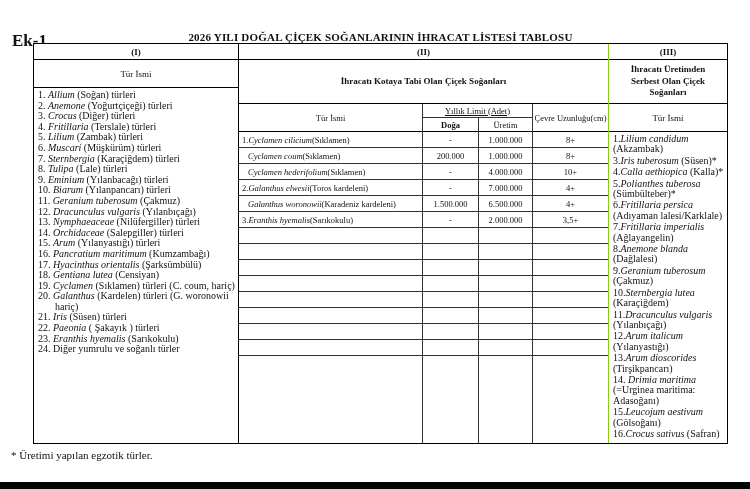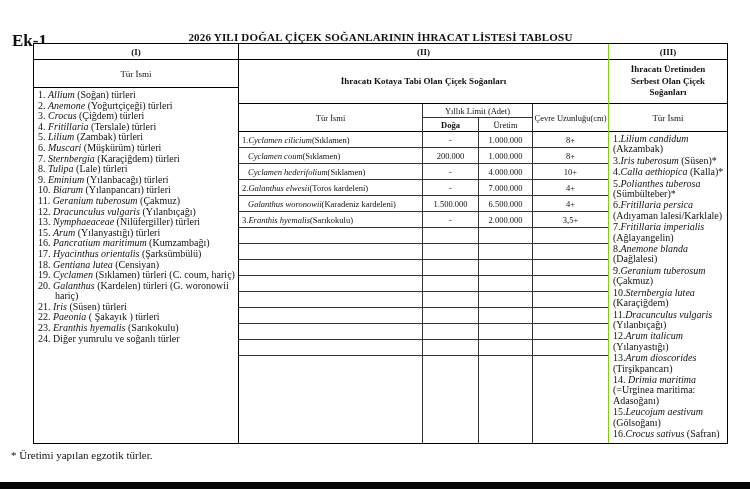--- a/index.html
+++ b/index.html
@@ -38,21 +38,21 @@
     justify-content:center;font-size:9px;box-sizing:border-box;flex:none;
   }
   
   .c2-subgrid{
     height:28px;border-bottom:1px solid #000;display:grid;flex:none;
     grid-template-columns:184px 56px 54px 1fr;grid-template-rows:14px 14px;
     font-size:8.5px;box-sizing:border-box;
   }
   .c2-subgrid .cell{display:flex;align-items:center;justify-content:center;box-sizing:border-box;text-align:center;}
   .cell-name-hdr{grid-column:1;grid-row:1/3;border-right:1px solid #333;}
-  .cell-limit-hdr{grid-column:2/4;grid-row:1;border-right:1px solid #333;border-bottom:1px solid #333;}
+  .cell-limit-hdr{grid-column:2/4;grid-row:1;border-right:1px solid #333;border-bottom:1px solid #333;text-decoration:underline;}
   .cell-doga-hdr{grid-column:2;grid-row:2;border-right:1px solid #333;font-weight:bold;}
   .cell-uretim-hdr{grid-column:3;grid-row:2;border-right:1px solid #333;}
   .cell-cevre-hdr{grid-column:4;grid-row:1/3;line-height:10px;}
   
   .c2-body{flex:1;display:flex;flex-direction:column;}
   .q-row{
     display:grid;grid-template-columns:184px 56px 54px 1fr;height:16px;flex:none;
     border-bottom:1px solid #333;font-size:8.5px;box-sizing:border-box;
   }
   .q-row .qc{display:flex;align-items:center;box-sizing:border-box;}
@@ -79,21 +79,21 @@
 
   <div class="t-col c1">
     <div class="num-row">(I)</div>
     <div class="sub-hdr">Tür İsmi</div>
     <div class="species-list">
 
         <div class="list-item"><span>1.</span> <span class="latin">Allium</span><span> (Soğan) türleri</span></div>
 
         <div class="list-item"><span>2.</span> <span class="latin">Anemone</span><span> (Yoğurtçiçeği) türleri</span></div>
 
-        <div class="list-item"><span>3.</span> <span class="latin">Crocus</span><span> (Çiğdem) türleri</span></div>
+        <div class="list-item"><span>3.</span> <span class="latin">Crocus</span><span> (Diğer) türleri</span></div>
 
         <div class="list-item"><span>4.</span> <span class="latin">Fritillaria</span><span> (Terslale) türleri</span></div>
 
         <div class="list-item"><span>5.</span> <span class="latin">Lilium</span><span> (Zambak) türleri</span></div>
 
         <div class="list-item"><span>6.</span> <span class="latin">Muscari</span><span> (Müşkürüm) türleri</span></div>
 
         <div class="list-item"><span>7.</span> <span class="latin">Sternbergia</span><span> (Karaçiğdem) türleri</span></div>
 
         <div class="list-item"><span>8.</span> <span class="latin">Tulipa</span><span> (Lale) türleri</span></div>
@@ -101,20 +101,21 @@
         <div class="list-item"><span>9.</span> <span class="latin">Eminium</span><span> (Yılanbacağı) türleri</span></div>
 
         <div class="list-item"><span>10.</span> <span class="latin">Biarum</span><span> (Yılanpancarı) türleri</span></div>
 
         <div class="list-item"><span>11.</span> <span class="latin">Geranium tuberosum</span><span> (Çakmuz)</span></div>
 
         <div class="list-item"><span>12.</span> <span class="latin">Dracunculus vulgaris</span><span> (Yılanbıçağı)</span></div>
 
         <div class="list-item"><span>13.</span> <span class="latin">Nymphaeaceae</span><span> (Nilüfergiller) türleri</span></div>
 
+        <div class="list-item"><span>14.</span> <span class="latin">Orchidaceae</span><span> (Salepgiller) türleri</span></div>
 
         <div class="list-item"><span>15.</span> <span class="latin">Arum</span><span> (Yılanyastığı) türleri</span></div>
 
         <div class="list-item"><span>16.</span> <span class="latin">Pancratium maritimum</span><span> (Kumzambağı)</span></div>
 
         <div class="list-item"><span>17.</span> <span class="latin">Hyacinthus orientalis</span><span> (Şarksümbülü)</span></div>
 
         <div class="list-item"><span>18.</span> <span class="latin">Gentiana lutea</span><span> (Censiyan)</span></div>
 
         <div class="list-item"><span>19.</span> <span class="latin">Cyclamen</span><span> (Sıklamen) türleri (C. coum, hariç)</span></div>

